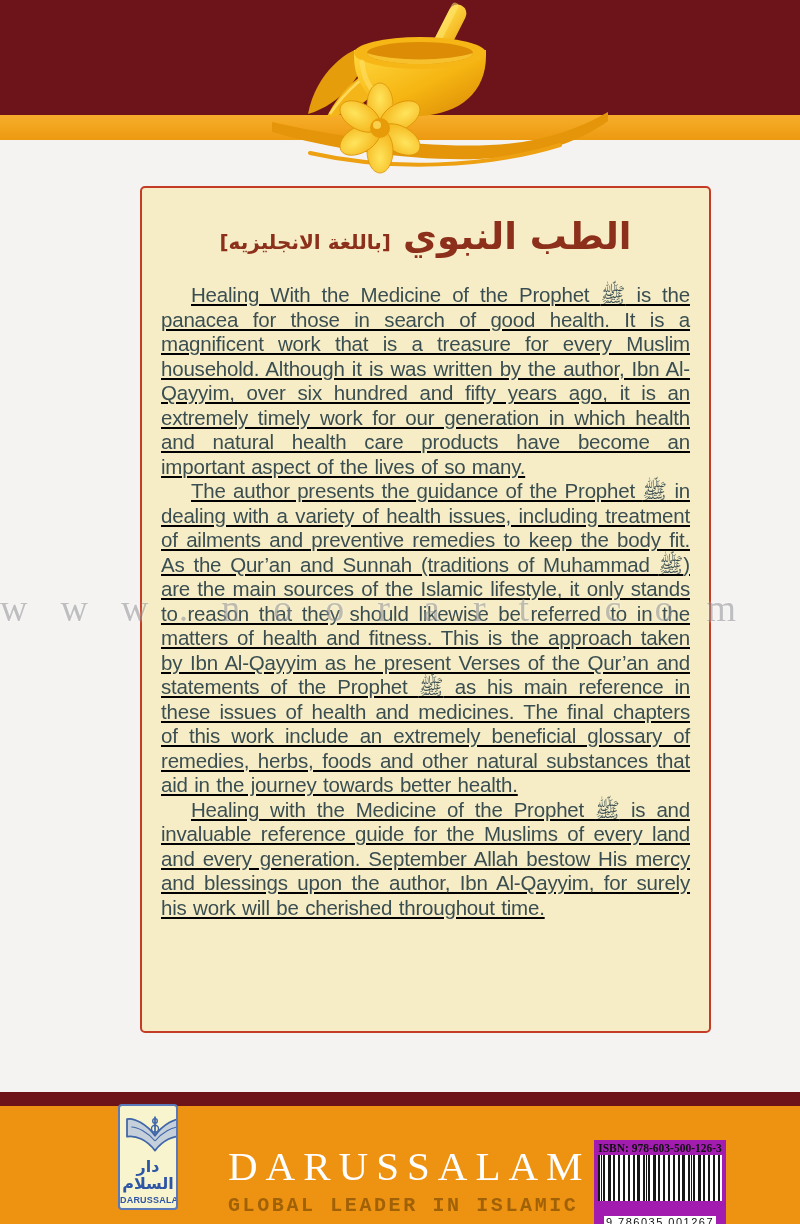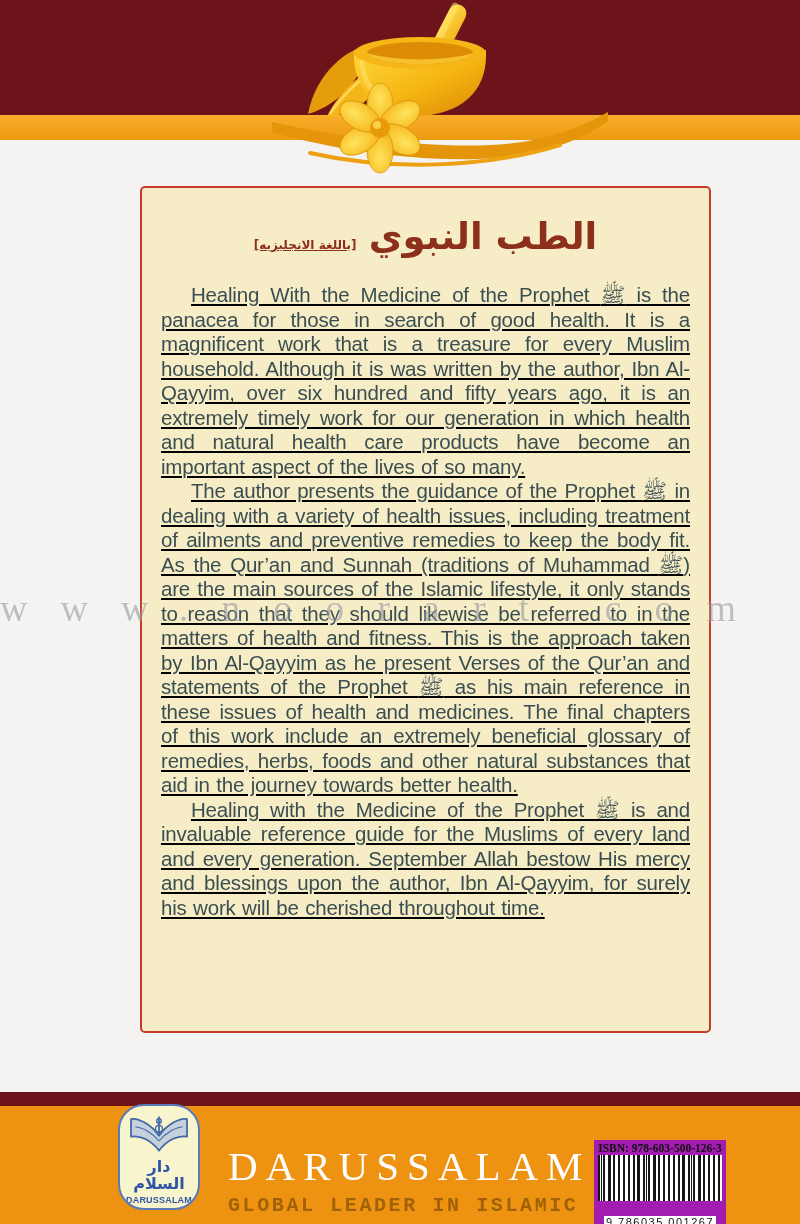--- a/index.html
+++ b/index.html
@@ -14,41 +14,41 @@
   .header-art{position:absolute;left:270px;top:0;width:340px;height:180px;z-index:2;}
   
   .panel{
     position:absolute;left:140px;top:186px;width:571px;height:847px;box-sizing:border-box;
     background:#F6EDC6;border:2px solid #C43C28;border-radius:5px;padding:26px 19px 0;
     z-index:1;
   }
   .arabic-title{ text-align:center;direction:rtl;color:#8C2F1B;
     font-family:"DejaVu Sans",sans-serif;line-height:1.25;}
   .arabic-title .main{font-size:37px;font-weight:bold;text-align:center;}
-  .arabic-title .note{font-size:12px;font-weight:bold;margin-right:7px;text-decoration:underline;}
+  .arabic-title .note{font-size:20px;font-weight:bold;margin-right:7px;}
   .arabic-byline{ text-align:center;direction:rtl;color:#8C2F1B;font-weight:bold;
     font-family:"DejaVu Sans",sans-serif;font-size:25px;margin-top:9px;}
   .body-copy{margin-top:23px;text-decoration:underline;}
   .body-copy p{
     margin:0;font-size:20.5px;line-height:24.5px;color:#3A4E51;
     text-align:justify;text-indent:30px;letter-spacing:-0.2px;word-spacing:1px;
   }
   
   .watermark{
     position:absolute;left:0;top:586px;width:100%;z-index:6;pointer-events:none;
     font-family:"Liberation Serif",serif;font-size:38px;letter-spacing:33px;
     color:#92949A;opacity:0.55;white-space:nowrap;padding-left:0;box-sizing:border-box;
     text-shadow:0 0 3px rgba(255,255,255,0.9);
   }
   
   .bottom-maroon{position:absolute;left:0;top:1092px;width:800px;height:14px;background:#6C1419;}
   .bottom-orange{position:absolute;left:0;top:1106px;width:800px;height:118px;background:#EE9212;}
   .logo-badge{
-    position:absolute;left:118px;top:1104px;width:82px;height:106px;box-sizing:border-box;
-    background:#F8F4CE;border:2px solid #5A79B8;border-radius:26px;z-index:3;text-align:center;
+    position:absolute;left:118px;top:1104px;width:60px;height:106px;box-sizing:border-box;
+    background:#F8F4CE;border:2px solid #5A79B8;border-radius:4px;z-index:3;text-align:center;
     overflow:hidden;
   }
   .logo-badge svg{display:block;margin:3px auto 0;}
   .logo-arabic{font-family:"DejaVu Sans",sans-serif;direction:rtl;font-size:16px;
     font-weight:bold;color:#2E56A6;line-height:1.05;}
   .logo-caption{font-size:9px;font-weight:bold;color:#2E56A6;letter-spacing:0.2px;margin-top:2px;}
   .publisher{position:absolute;left:228px;top:1146px;z-index:3;}
   .publisher .name{
     font-family:"Liberation Serif",serif;font-size:41px;line-height:1;color:#FFFFFF;
     letter-spacing:8px;white-space:nowrap;

